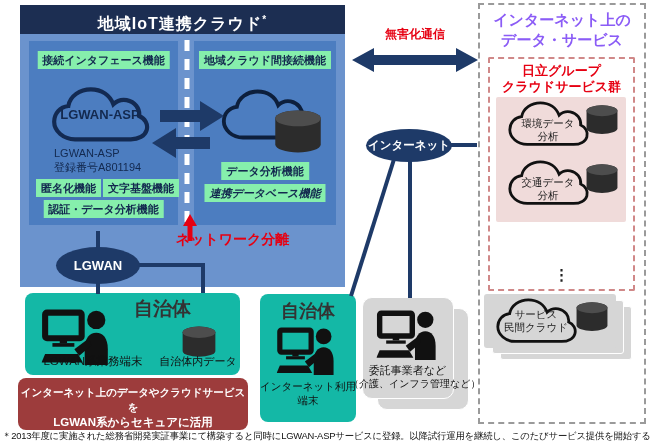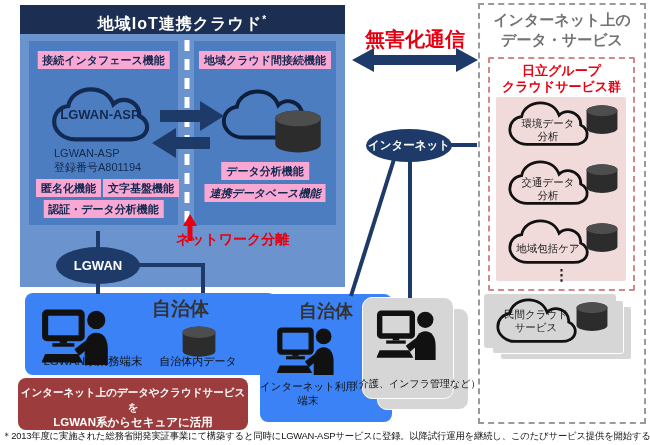--- a/index.html
+++ b/index.html
@@ -9,59 +9,59 @@
   }
 
   
   .blue-box { position:absolute; left:20px; top:5px; width:325px; height:282px; background:#6b93cd; z-index:1; }
   .blue-title { position:absolute; left:0; top:0; width:100%; height:29px; background:#1c2e52; color:#fff;
     font-weight:bold; font-size:16px; line-height:29px; text-align:center; letter-spacing:1px; }
   .blue-title sup { font-size:10px; }
   .panel { position:absolute; top:36px; height:184px; background:#4c7dc0; }
   .panel-left  { left:9px;   width:149px; }
   .panel-right { left:174px; width:142px; }
-  .wlabel { position:absolute; background:#f9a8d4; color:#13294f; font-weight:bold; font-size:11px;
+  .wlabel { position:absolute; background:#86efac; color:#13294f; font-weight:bold; font-size:11px;
     line-height:1.1; text-align:center; padding:3px 5px; white-space:nowrap; }
   .cloud-lgwan use { fill:#4c7dc0; stroke:#132a52; stroke-width:5px; }
   .cloud-hub use   { fill:#4c7dc0; stroke:#0d1f3c; stroke-width:5px; }
   .lgwan-cloud-label { position:absolute; left:21px; top:66px; width:100px; text-align:center;
     color:#13294f; font-weight:bold; font-size:13px; }
   .reg-text { position:absolute; left:25px; top:106px; color:#13294f; font-size:11px; line-height:1.25; }
 
   
   .red-note { position:absolute; color:#e60012; font-weight:bold; text-align:center; z-index:4; white-space:nowrap; }
 
   
   .pill { position:absolute; background:#1e3a68; border-radius:50%; color:#fff; font-weight:bold;
     display:flex; align-items:center; justify-content:center; z-index:4; }
 
   
   .inet-box { position:absolute; left:478px; top:3px; width:168px; height:421px; box-sizing:border-box;
     border:2px dashed #9a9a9a; background:#fff; z-index:1; }
   .inet-title { position:absolute; left:0; top:5px; width:100%; text-align:center; font-weight:bold;
-    font-size:15px; line-height:1.3; color:#737373; }
+    font-size:15px; line-height:1.3; color:#8b5cf6; }
   .hitachi { position:absolute; left:8px; top:52px; width:147px; height:234px; box-sizing:border-box;
     border:2px dashed #d08888; border-radius:2px; }
   .hitachi-title { position:absolute; left:0; top:4px; width:100%; text-align:center; font-weight:bold;
     font-size:13px; line-height:1.25; color:#e60012; }
   .svc { position:absolute; width:130px; height:66px; background:#f0dbda; border-radius:2px; }
   .svc.gray { background:#d6d6d6; width:132px; height:54px; border-radius:3px; }
   .svc-cloud { position:absolute; left:2px; top:3px; width:100px; height:50px; }
   .svc.pink .svc-cloud use { fill:#f0dbda; stroke:#111; stroke-width:4px; }
   .svc.gray .svc-cloud use { fill:#d6d6d6; stroke:#111; stroke-width:4px; }
   .svc-label { position:absolute; left:6px; top:0; width:92px; height:100%; display:flex; flex-direction:column;
     justify-content:center; text-align:center; font-size:10.5px; line-height:1.2; color:#1a1a1a; }
   .svc-db { position:absolute; right:4px; top:6px; width:40px; height:34px; }
   .ellipsis { position:absolute; left:0; top:208px; width:100%; text-align:center; font-weight:bold;
     font-size:15px; color:#222; line-height:1; }
   .stack { position:absolute; }
   .layer { position:absolute; inset:0; background:#d6d6d6; border:1.5px solid #fff; border-radius:3px; box-sizing:border-box; }
 
   
-  .obox { position:absolute; background:#3b82f6; border-radius:8px; z-index:1;padding-left:36px; }
+  .obox { position:absolute; background:#14b8a6; border-radius:8px; z-index:1; }
   .obox-title { position:absolute; left:0; width:100%; text-align:center; font-weight:bold; color:#333; }
   .icon-label { position:absolute; text-align:center; color:#111; white-space:nowrap; }
   .banner { position:absolute; left:18px; top:378px; width:230px; height:52px; background:#9d3c3c; border-radius:8px;
     color:#fff; font-weight:bold; text-align:center; z-index:1; box-sizing:border-box; padding-top:7px; }
   .banner .l1 { font-size:10.5px; line-height:1.45; }
   .banner .l2 { font-size:11.5px; line-height:1.35; }
   .cstack { position:absolute; left:362px; top:297px; width:92px; height:102px; z-index:1; }
   .cstack .layer { border-radius:10px; }
   .gbox { position:absolute; inset:0; background:#d6d6d6; border-radius:10px; border:1.5px solid #fff; box-sizing:border-box; }
 
@@ -122,21 +122,21 @@
         </svg>
       <svg style="position:absolute; left:76px; top:66px; width:56px; height:50px;" viewBox="0 0 46 44">
           <use href="#db-shape"></use>
         </svg>
       <div class="wlabel" style="left:50%; top:121px; transform:translateX(-50%);">データ分析機能</div>
       <div class="wlabel" style="left:50%; top:143px; transform:translateX(-50%);font-style:italic;">連携データベース機能</div>
     </div>
   </div>
 
   <div class="red-note" style="left:150px; top:231px; width:165px; font-size:14px;">ネットワーク分離</div>
-  <div class="red-note" style="left:352px; top:26px; width:126px; font-size:20px;">無害化通信</div>
+  <div class="red-note" style="left:352px; top:26px; width:126px; font-size:12px;">無害化通信</div>
 
   <div class="inet-box">
     <div class="inet-title">
       <div>インターネット上の</div>
       <div>データ・サービス</div>
     </div>
     <div class="hitachi">
       <div class="hitachi-title">
         <div>日立グループ</div>
         <div>クラウドサービス群</div>
@@ -161,46 +161,34 @@
           </svg>
         <div class="svc-label">
           <div>交通データ</div>
           <div>分析</div>
         </div>
         <svg class="svc-db" viewBox="0 0 46 44">
             <use href="#db-shape"></use>
           </svg>
       </div>
 
-      <div class="svc pink" style="left:6px; top:156px;">
-        <svg class="svc-cloud" viewBox="0 0 120 72">
-            <use href="#cloud-shape"></use>
-          </svg>
-        <div class="svc-label">
-          <div>地域包括ケア</div>
-          <div></div>
-        </div>
-        <svg class="svc-db" viewBox="0 0 46 44">
-            <use href="#db-shape"></use>
-          </svg>
-      </div>
 
       <div class="ellipsis">⋮</div>
     </div>
 
     <div class="stack" style="left:4px; top:289px; width:132px; height:54px;">
       <div class="layer" style="transform:translate(16px,12px);"></div>
       <div class="layer" style="transform:translate(8px,6px);"></div>
       <div class="svc gray" style="left:0; top:0;">
         <svg class="svc-cloud" viewBox="0 0 120 72">
             <use href="#cloud-shape"></use>
           </svg>
         <div class="svc-label">
+          <div>サービス</div>
           <div>民間クラウド</div>
-          <div>サービス</div>
         </div>
         <svg class="svc-db" viewBox="0 0 46 44">
             <use href="#db-shape"></use>
           </svg>
       </div>
     </div>
 
   </div>
 
   <div class="pill" style="left:56px; top:247px; width:84px; height:37px; font-size:13px;">LGWAN</div>
@@ -231,20 +219,21 @@
     <div class="icon-label" style="left:-4px; top:86px; width:104px; font-size:10.5px;">インターネット利用</div>
     <div class="icon-label" style="left:0; top:100px; width:96px; font-size:10.5px;">端末</div>
   </div>
 
   <div class="cstack">
     <div class="layer" style="transform:translate(15px,11px);"></div>
     <div class="gbox">
       <svg style="position:absolute; left:13px; top:12px; width:66px; height:50px;" viewBox="0 0 60 46">
           <use href="#user-shape"></use>
         </svg>
+      <div class="icon-label" style="left:0; top:65px; width:89px; font-size:11px;">委託事業者など</div>
       <div class="icon-label" style="left:-14px; top:79px; width:117px; font-size:10px;">（介護、インフラ管理など）</div>
     </div>
   </div>
 
   <div class="footnote">＊2013年度に実施された総務省開発実証事業にて構築すると同時にLGWAN-ASPサービスに登録。以降試行運用を継続し、このたびサービス提供を開始するもの</div>
 
   <svg class="connectors" viewBox="0 0 650 445">
     <line x1="187" y1="40" x2="187" y2="229" stroke="#fff" stroke-width="5" stroke-dasharray="11 8"></line>
     <g stroke="#1e3a68" stroke-width="4" fill="none">
       <line x1="98" y1="231" x2="98" y2="294"></line>

